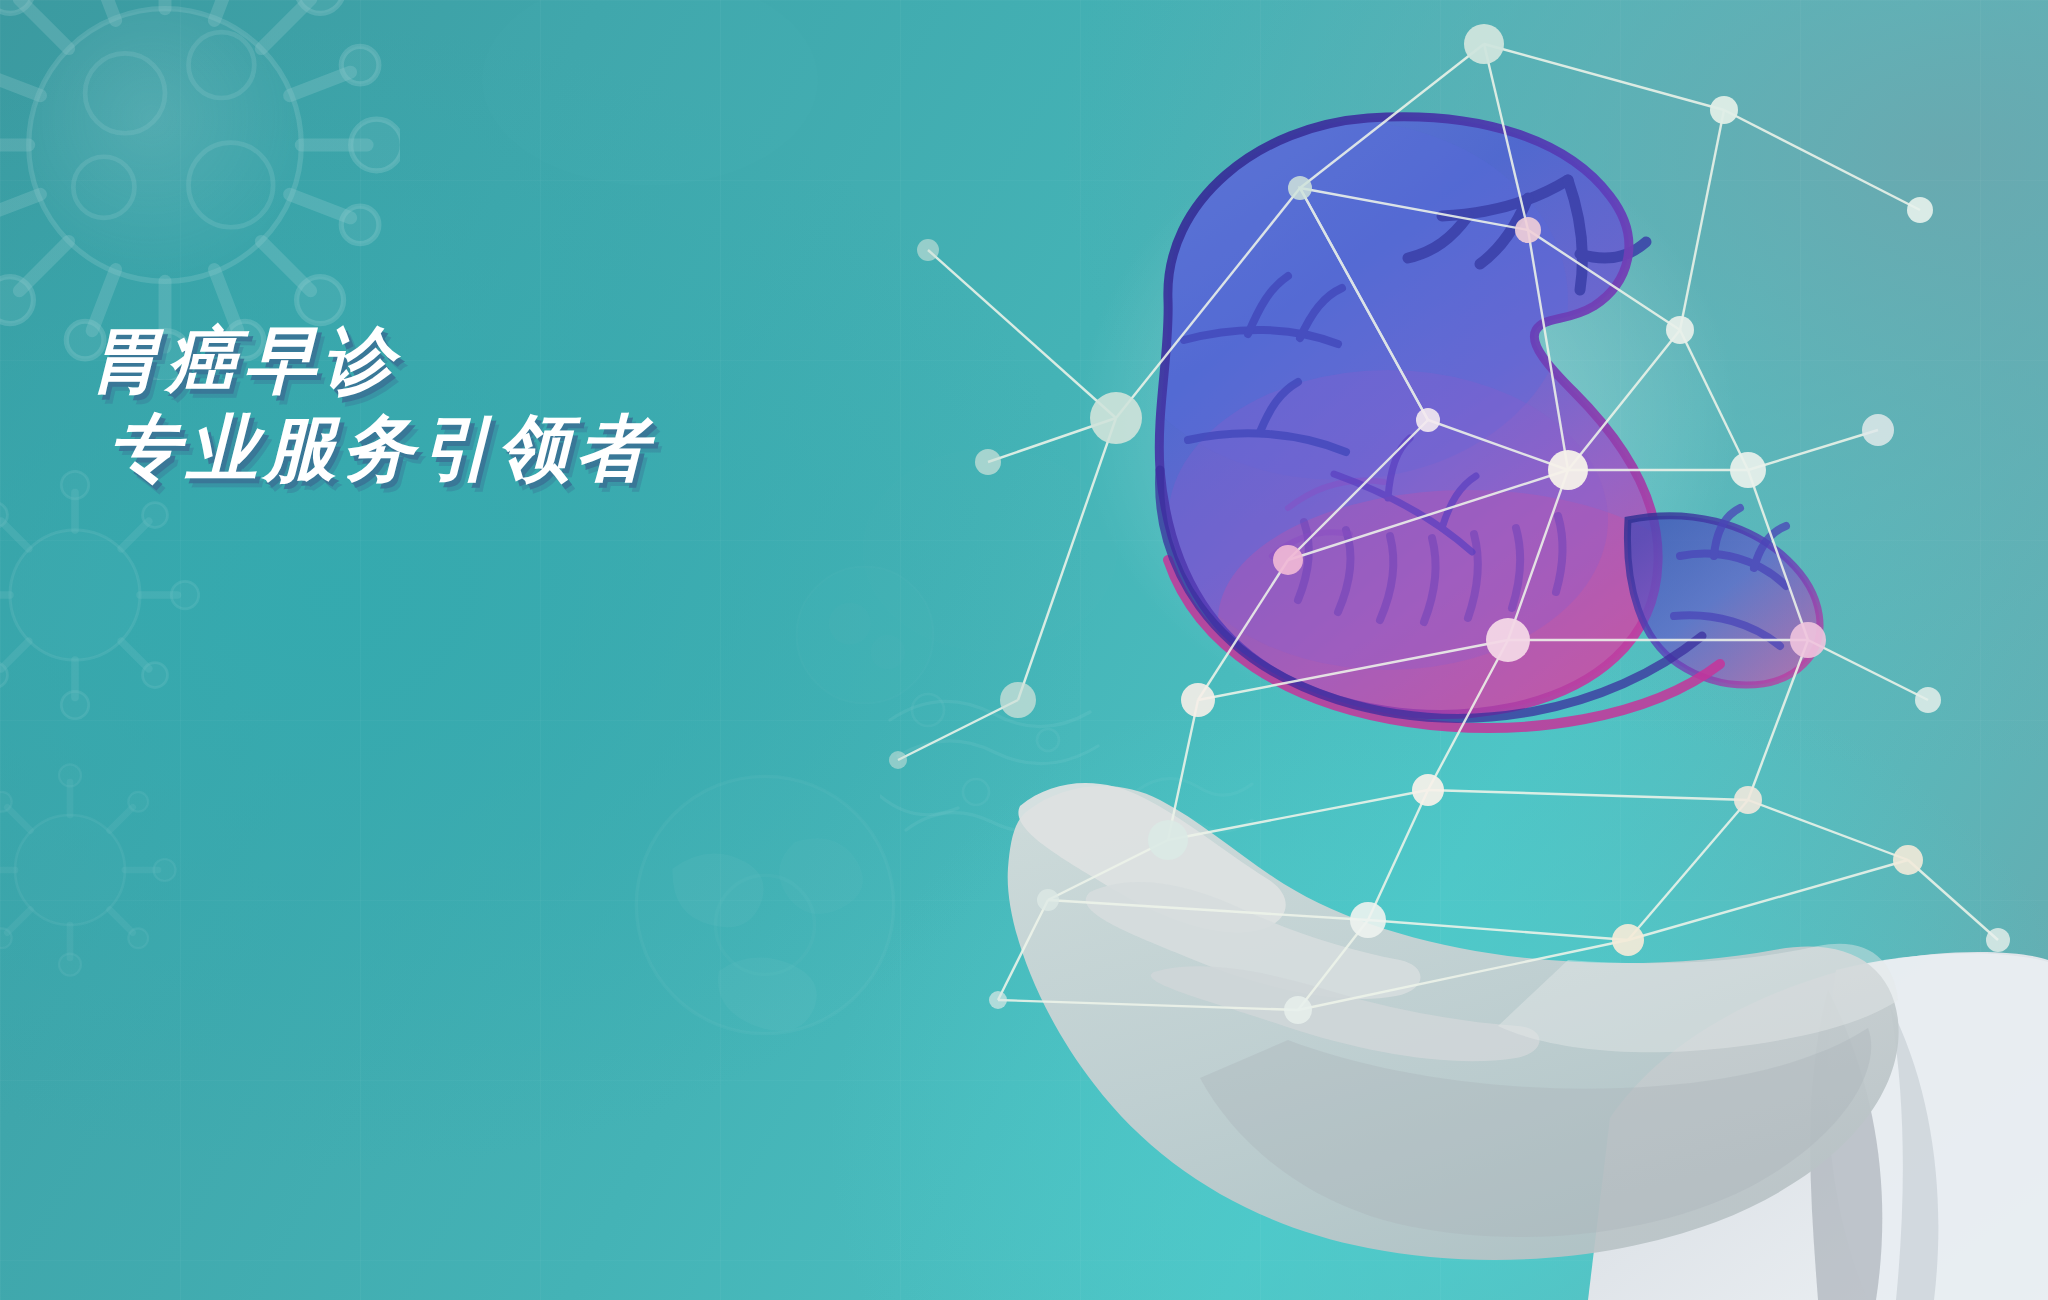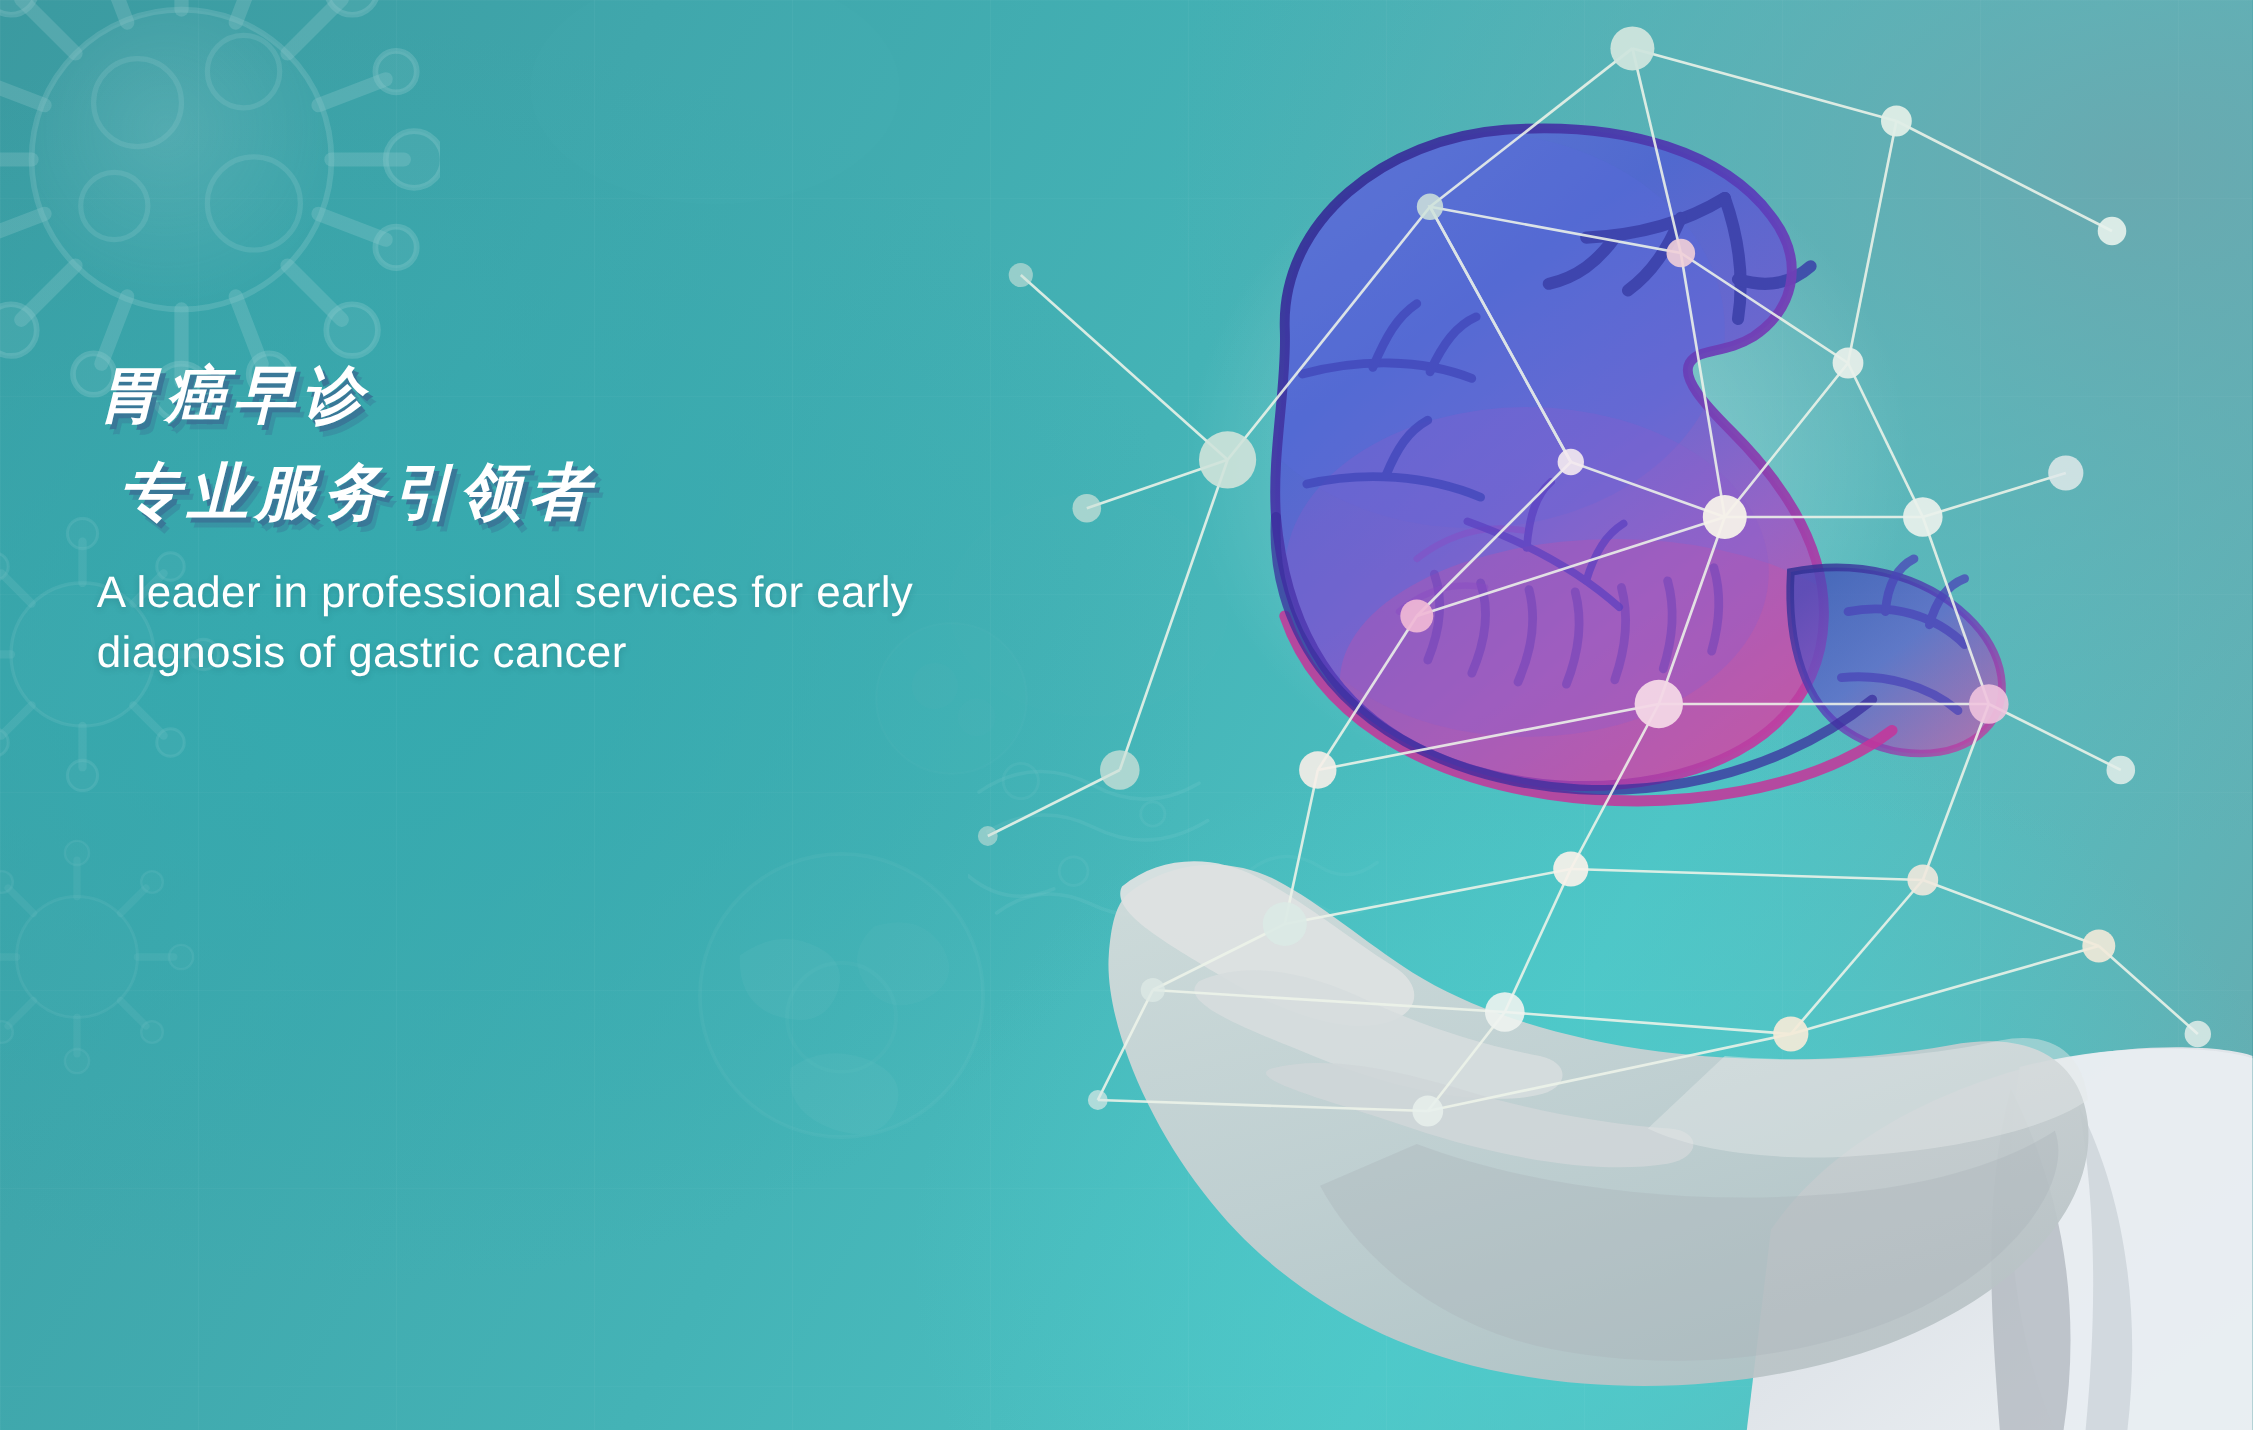--- a/index.html
+++ b/index.html
@@ -49,21 +49,21 @@
   
   #copy{
     position:absolute; left:88px; top:318px; width:940px; z-index:40;
   }
   .zh-line{
     display:block;
     color:#ffffff;
     font-family:"DejaVu Sans","Liberation Sans",sans-serif;
     font-weight:bold;
     font-style:italic;
-    font-size:56px;
+    font-size:72px;
     line-height:84px;
     letter-spacing:6px;
     white-space:nowrap;
     text-shadow:
        4px 5px 0 rgba(58,116,150,0.92),
        7px 9px 0 rgba(58,116,150,0.38);
   }
   #zh-line-2{ margin-top:4px;margin-left:20px; }
 
   #subtitle{
@@ -249,21 +249,20 @@
       <g fill="none" stroke="rgba(255,255,255,.22)" stroke-width="3" stroke-linecap="round">
         <path d="M8 30 q30 -22 62 -2 q26 16 52 -4"></path>
         <path d="M8 66 q30 -20 62 -2 q26 16 52 -4"></path>
       </g>
     </svg>
   </div>
 
   <div id="copy">
     <span class="zh-line" id="zh-line-1">胃癌早诊</span>
     <span class="zh-line" id="zh-line-2">专业服务引领者</span>
-    <p id="subtitle">A leader in professional services for early diagnosis of gastric cancer</p>
   </div>
 
   <div id="art">
     <svg viewBox="0 0 1180 1300" xmlns="http://www.w3.org/2000/svg">
       <defs>
         <linearGradient id="organGrad" x1="20%" y1="0%" x2="80%" y2="100%">
           <stop offset="0%" stop-color="#5d6fd6"></stop>
           <stop offset="26%" stop-color="#4f5fd2"></stop>
           <stop offset="52%" stop-color="#6a5bd0"></stop>
           <stop offset="74%" stop-color="#9a57c6"></stop>

